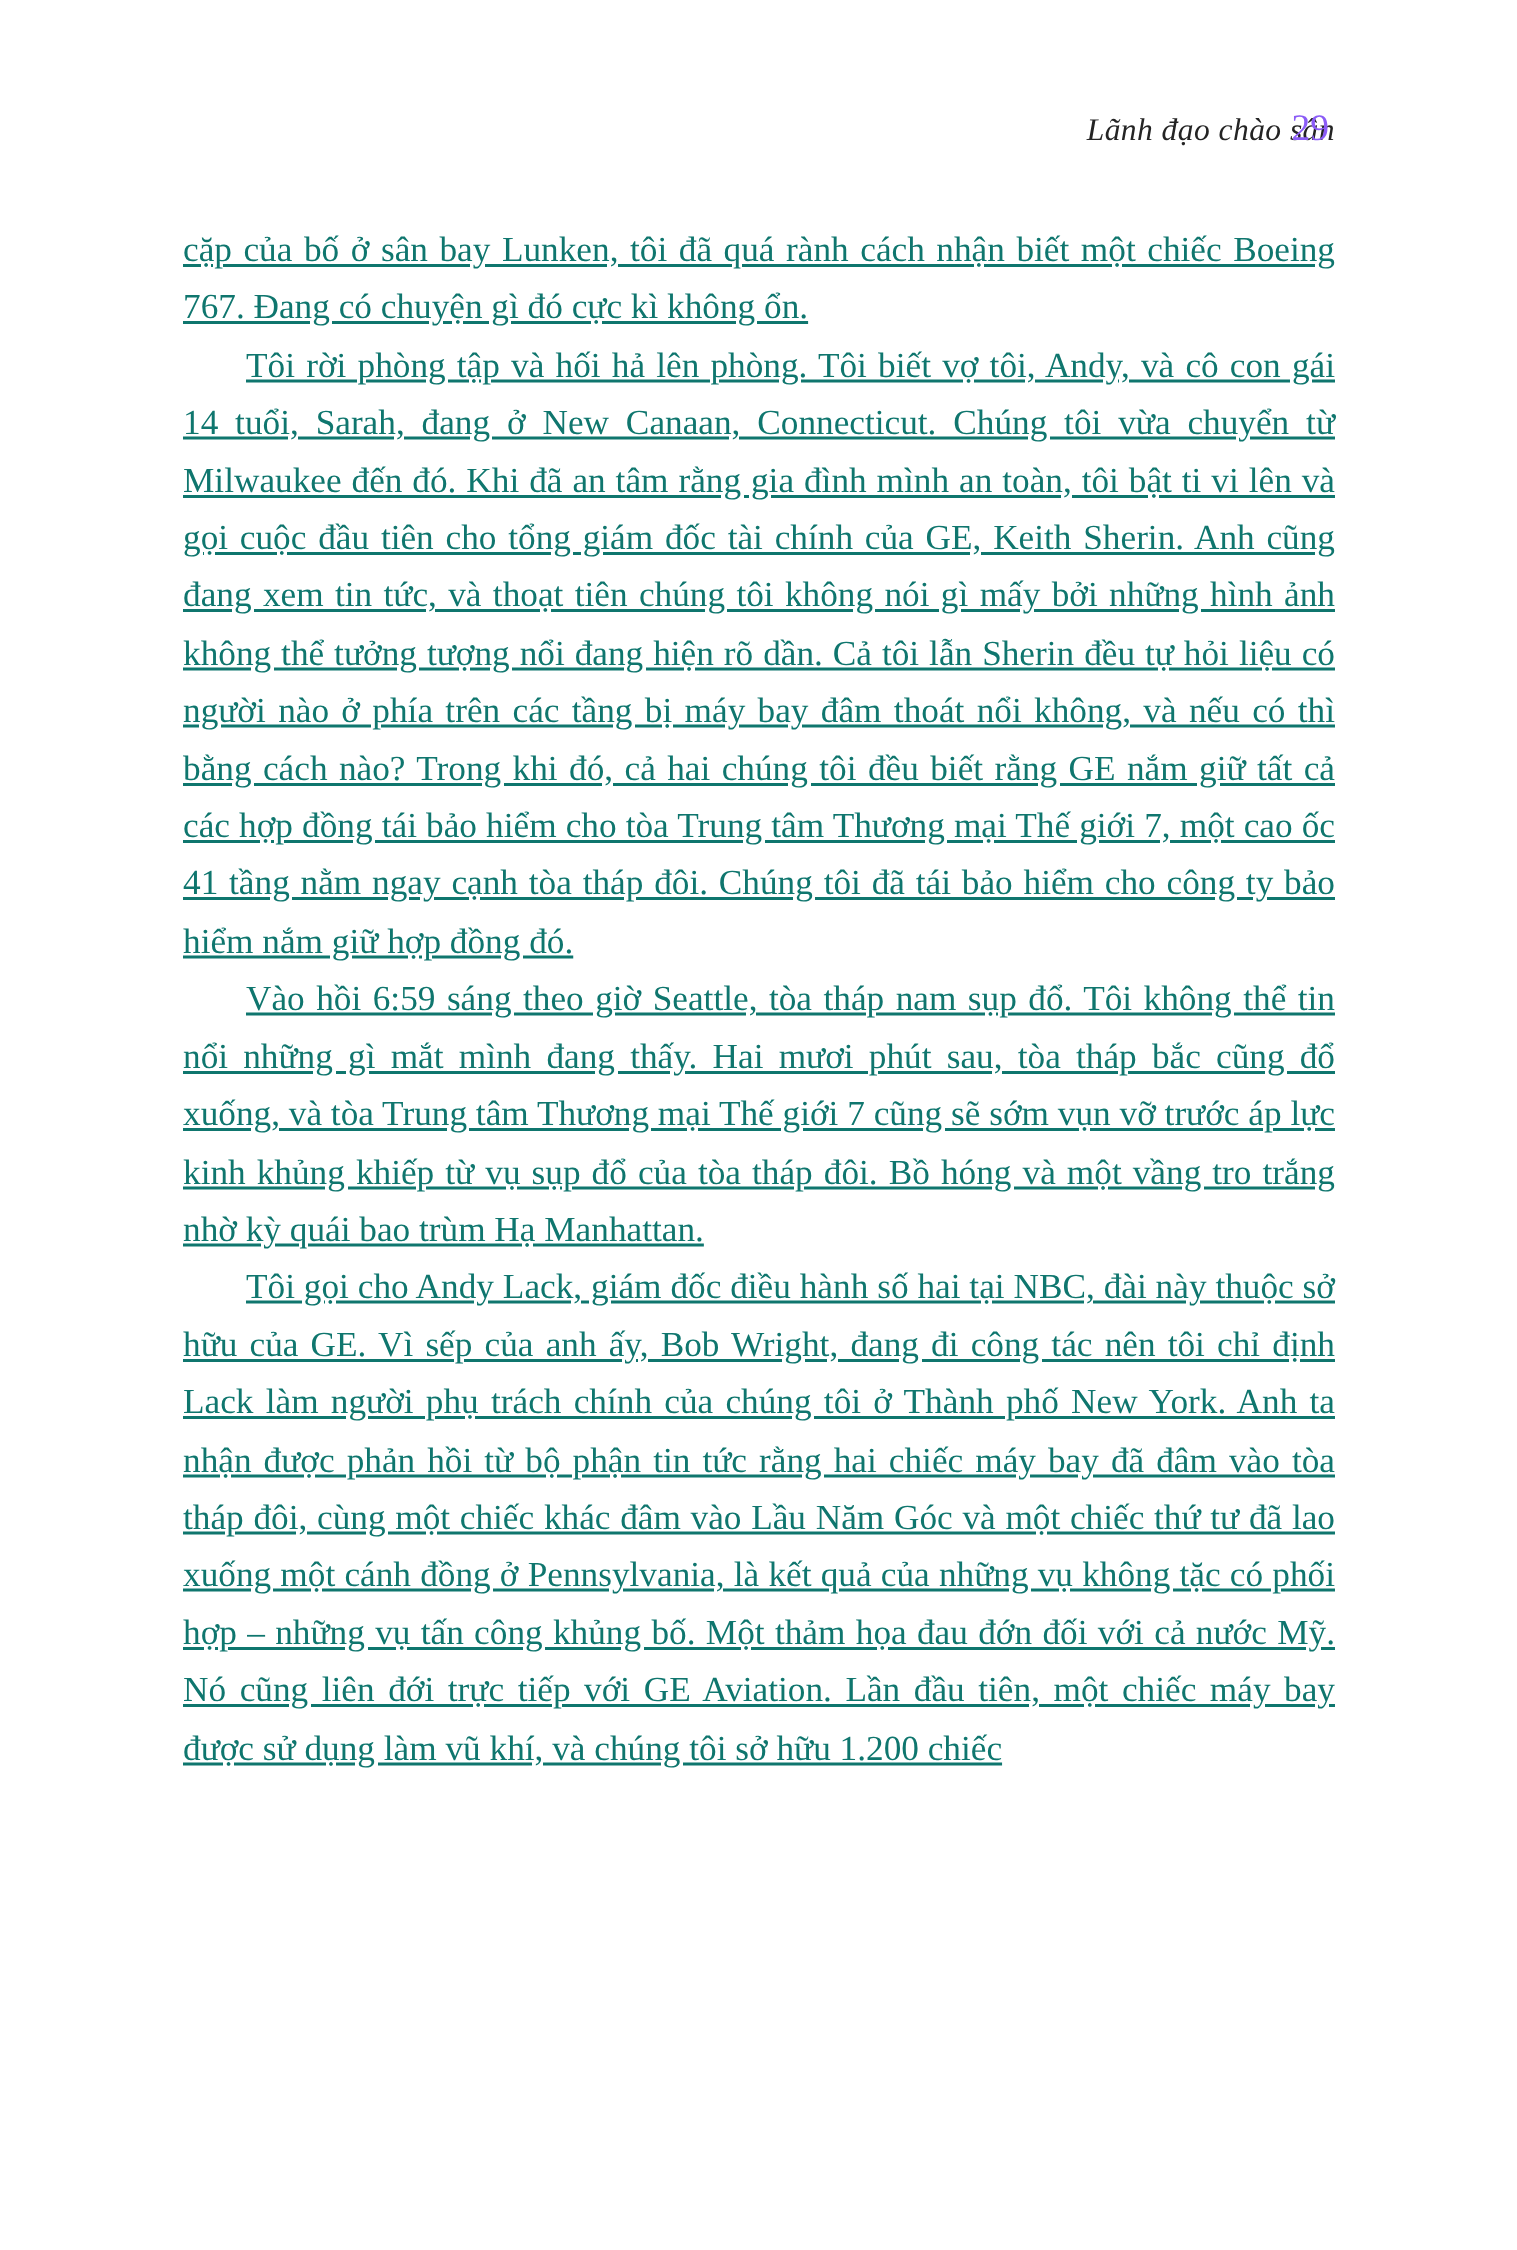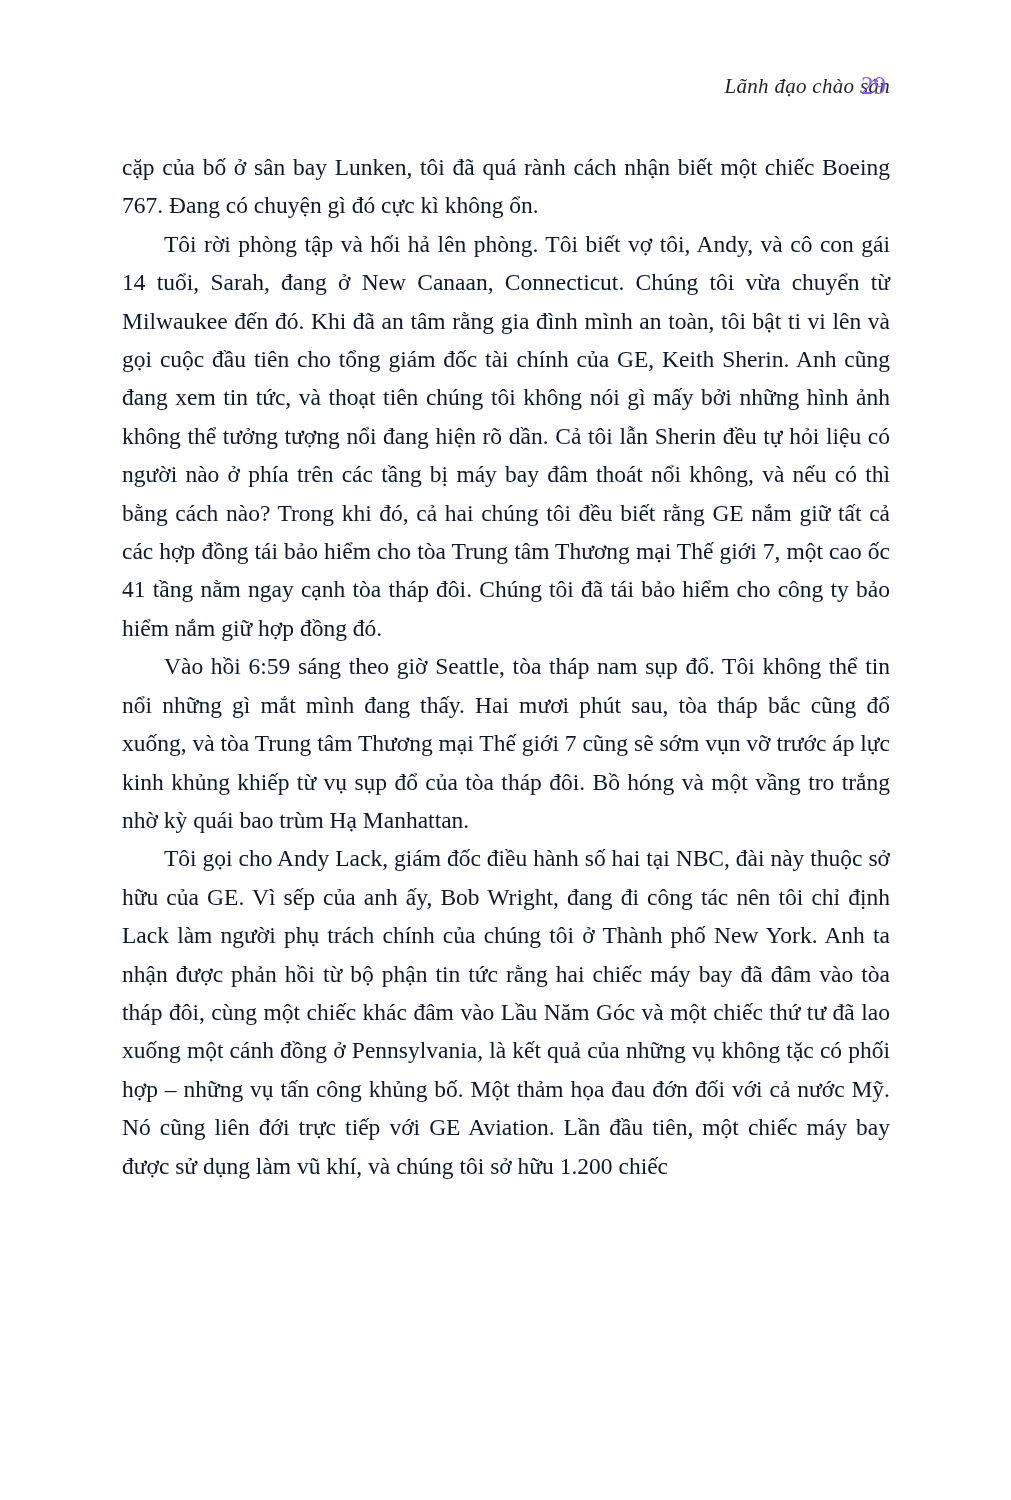--- a/index.html
+++ b/index.html
@@ -42,21 +42,22 @@
   }
   .page-body {
     position: absolute;
     top: 148px;
     left: 122px;
     width: 768px;
     font-size: 23.5px;
     line-height: 38.4px;
     text-align: justify;
     text-justify: inter-word;
-    color: #0f172a;
+    color: #0f766e;
+    text-decoration: underline;
   }
   .para {
     margin: 0;
     padding: 0;
   }
   .para.indent {
     text-indent: 42px;
   }
 </style>
 </head>

